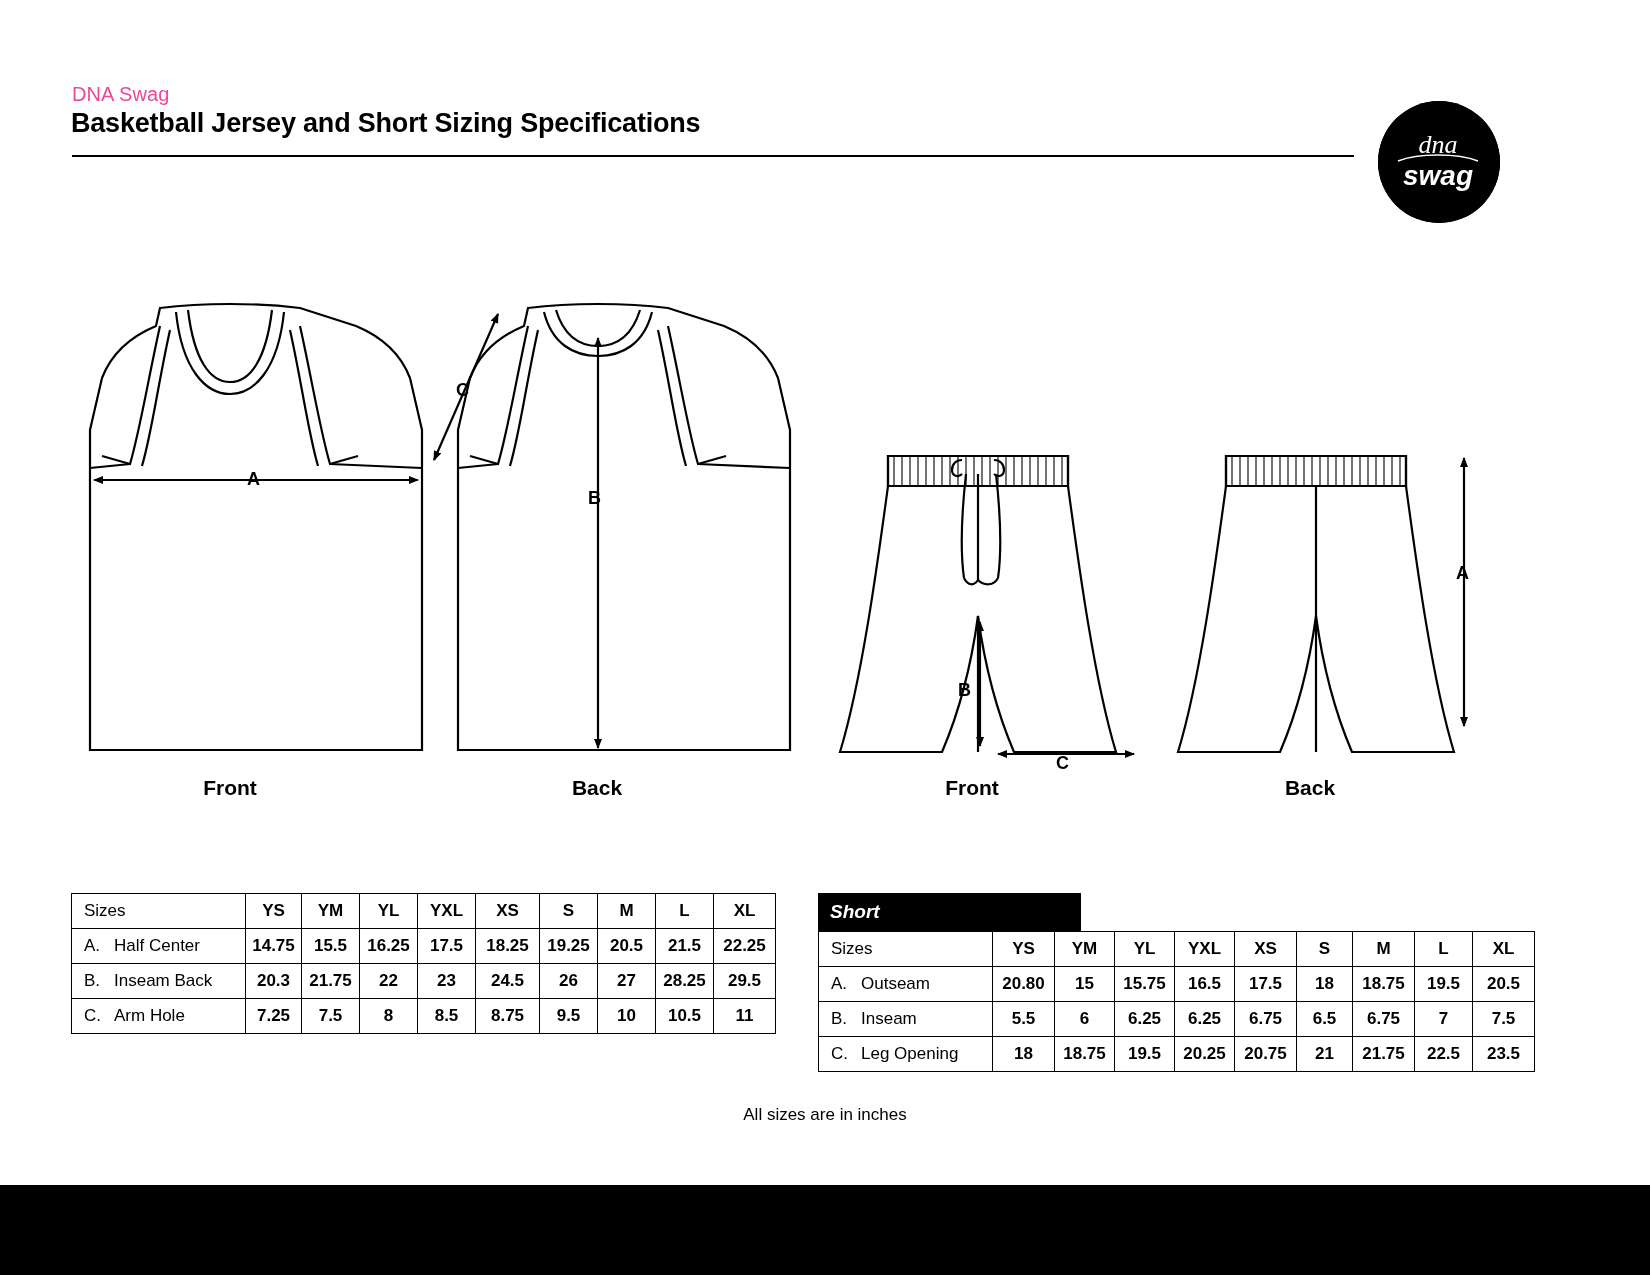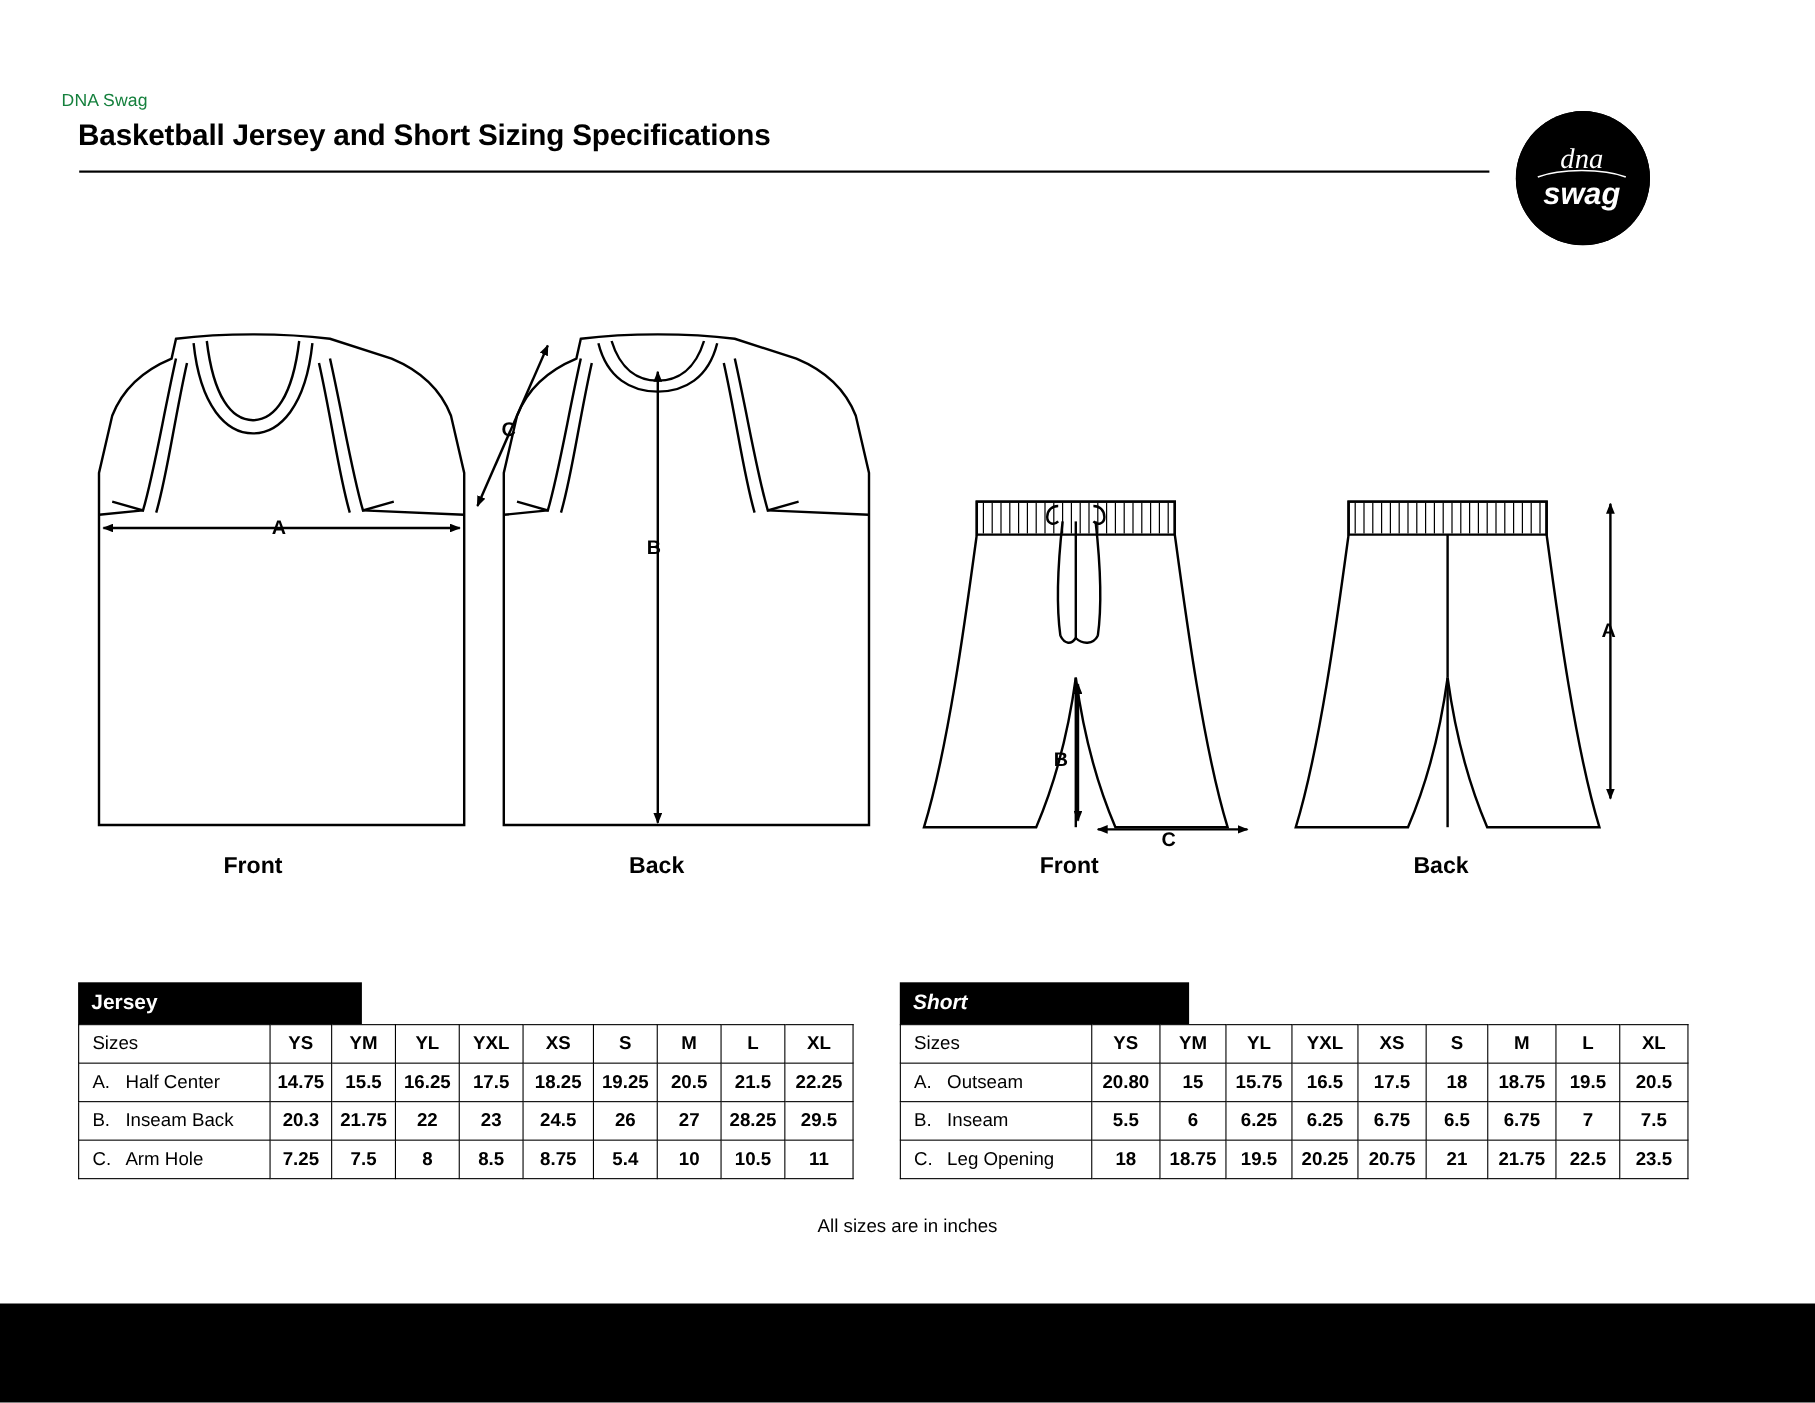--- a/index.html
+++ b/index.html
@@ -12,25 +12,25 @@
     height: 1275px;
     position: relative;
     font-family: "Liberation Sans", sans-serif;
     color: #000000;
     overflow: hidden;
   }
 
   
   .brand-line {
     position: absolute;
-    left: 56px;
+    left: 72px;
     top: 83px;
-    font-size: 16px;
+    font-size: 20px;
     letter-spacing: 0.1px;
-    color: #15803d;
+    color: #ec4899;
   }
   .doc-title {
     position: absolute;
     left: 71px;
     top: 108px;
     font-size: 27px;
     font-weight: bold;
     letter-spacing: -0.2px;
     color: #000;
   }
@@ -318,21 +318,20 @@
   <div class="dim-label lbl-b-short">B</div>
   <div class="dim-label lbl-c-short">C</div>
 
   <div class="fig-caption cap-jf">Front</div>
   <div class="fig-caption cap-jb">Back</div>
   <div class="fig-caption cap-sf">Front</div>
   <div class="fig-caption cap-sb">Back</div>
 </div>
 
 <div class="table-block tbl-jersey">
-  <div class="tbl-head jersey">Jersey</div>
   <table class="spec">
     <colgroup>
       <col style="width:174px">
         <col style="width:56px">
         <col style="width:58px">
         <col style="width:58px">
       <col style="width:58px">
         <col style="width:64px">
         <col style="width:58px">
         <col style="width:58px">
@@ -382,21 +381,21 @@
       </tr>
       <tr class="data-row">
         <td class="rowlabel">
           <span class="rl-letter">C.</span><span>Arm Hole</span>
         </td>
         <td class="val">7.25</td>
         <td class="val">7.5</td>
         <td class="val">8</td>
         <td class="val">8.5</td>
         <td class="val">8.75</td>
-        <td class="val">5.4</td>
+        <td class="val">9.5</td>
         <td class="val">10</td>
         <td class="val">10.5</td>
         <td class="val">11</td>
       </tr>
     </tbody>
   </table>
 </div>
 
 <div class="table-block tbl-short">
   <div class="tbl-head short">Short</div>

